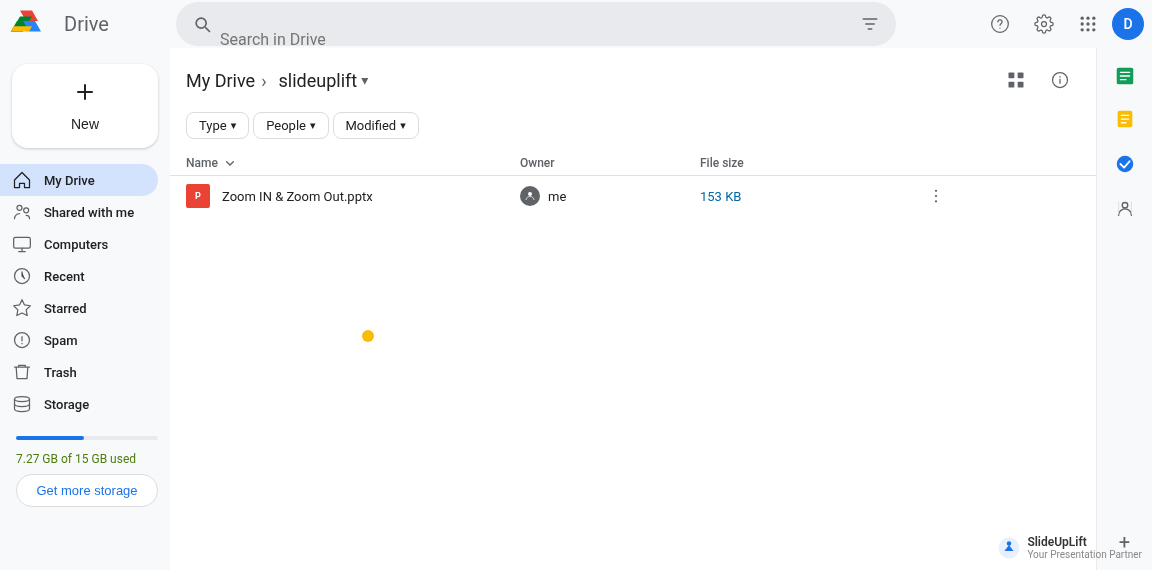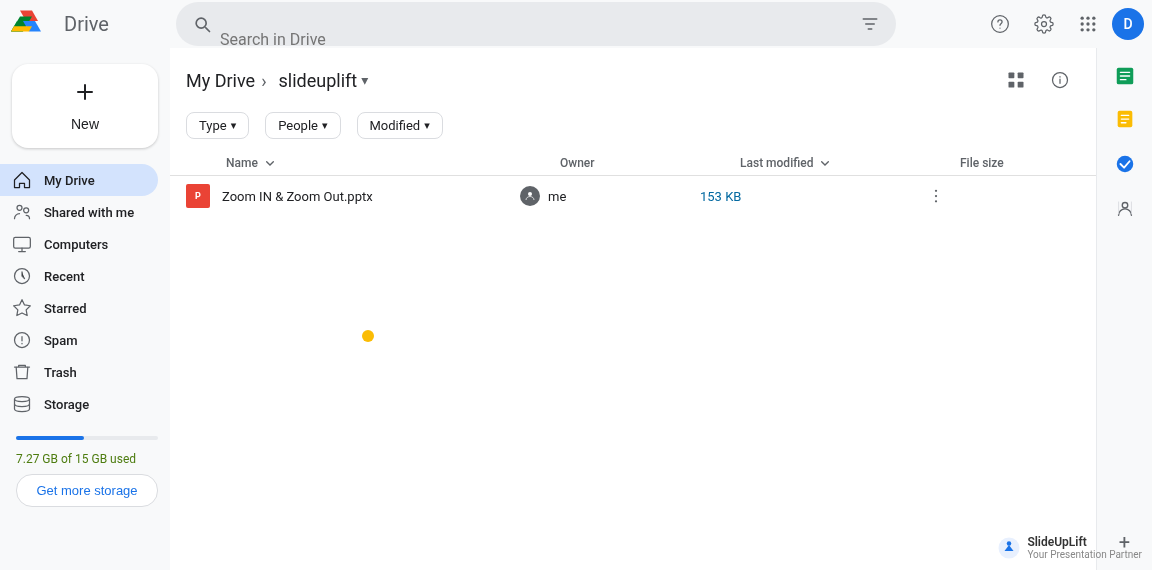--- a/index.html
+++ b/index.html
@@ -81,37 +81,37 @@
     .breadcrumb-link { color: #202124; font-size: 18px; font-weight: 400; cursor: pointer; }
     .breadcrumb-sep { color: #5f6368; font-size: 18px; padding: 0 2px; }
     .breadcrumb-current {
       display: flex; align-items: center; gap: 4px;
       font-size: 18px; font-weight: 400; color: #202124; cursor: pointer;
       padding: 2px 6px; border-radius: 4px;
     }
     .breadcrumb-actions { margin-left: auto; display: flex; align-items: center; gap: 4px; }
 
     
-    .filter-bar { display: flex; align-items: center; gap: 16px; padding: 4px 16px 12px; }
+    .filter-bar { display: flex; align-items: center; gap: 4px; padding: 4px 16px 12px; }
     .filter-chip {
       display: flex; align-items: center; gap: 4px;
       border: 1px solid #dadce0; border-radius: 8px;
       padding: 5px 12px; font-size: 13px; color: #202124;
       cursor: pointer; background: white; font-family: inherit;
     }
 
     
     .file-table { flex: 1; overflow-y: auto; }
     .table-header {
       display: grid; grid-template-columns: 1fr 180px 220px 120px 40px;
       padding: 4px 16px; border-bottom: 1px solid #e0e0e0;
       font-size: 12px; color: #5f6368; font-weight: 500;
       align-items: center;
     }
-    .table-header-cell { display: flex; align-items: center; gap: 4px; margin-left: 40px; }
+    .table-header-cell { display: flex; align-items: center; gap: 4px; }
     .table-header-cell.sortable { cursor: pointer; }
     .table-row {
       display: grid; grid-template-columns: 1fr 180px 220px 120px 40px;
       padding: 4px 16px; align-items: center;
       border-radius: 0; cursor: pointer;
     }
     .file-name-cell { display: flex; align-items: center; gap: 12px; font-size: 13px; }
     .owner-cell { font-size: 13px; display: flex; align-items: center; gap: 8px; }
     .modified-cell { font-size: 13px; color: #5f6368; }
     .size-cell { font-size: 13px; color: #0369a1; }
@@ -355,26 +355,20 @@
       <div class="table-header">
         <div class="table-header-cell sortable">
           <span>Name</span>
           <svg width="16" height="16" viewBox="0 0 24 24" fill="none">
               <path d="M7 10l5 5 5-5" stroke="#5f6368" stroke-width="2" stroke-linecap="round"></path>
             </svg>
         </div>
         <div class="table-header-cell">
           <span>Owner</span>
         </div>
-        <div class="table-header-cell sortable">
-          <span>Last modified</span>
-          <svg width="16" height="16" viewBox="0 0 24 24" fill="none">
-              <path d="M7 10l5 5 5-5" stroke="#5f6368" stroke-width="2" stroke-linecap="round"></path>
-            </svg>
-        </div>
         <div class="table-header-cell">
           <span>File size</span>
         </div>
         <div class="table-header-cell"></div>
       </div>
 
       <div class="table-row">
         <div class="file-name-cell">
           <div class="pptx-icon">P</div>
           <span>Zoom IN &amp; Zoom Out.pptx</span>

